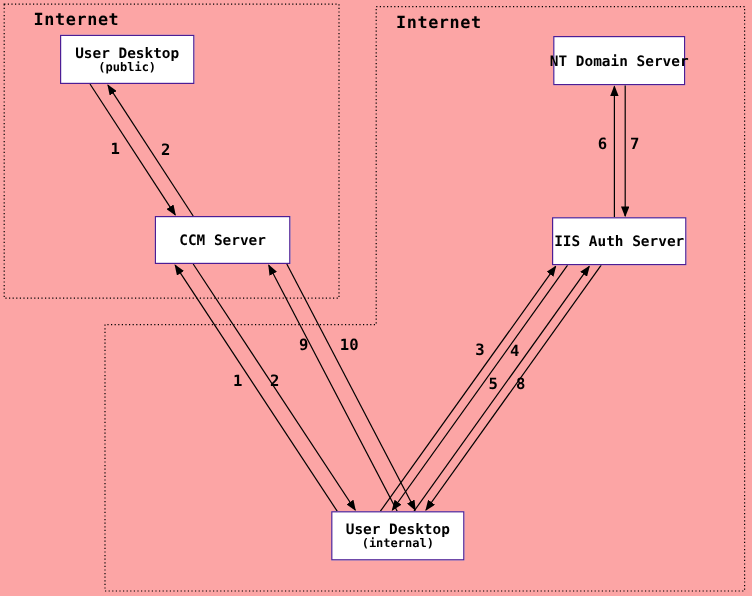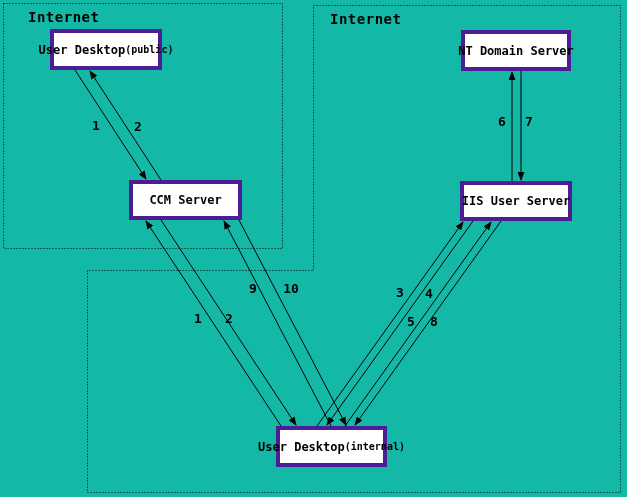--- a/index.html
+++ b/index.html
@@ -1,37 +1,38 @@
 <!DOCTYPE html>
 <html><head>
 <meta charset="utf-8">
 <style>
   html,body{margin:0;padding:0;background:#ffffff;}
   #canvas{
     position:relative;
     width:627px;height:497px;
-    background:#14b8a6;
+    background:#fca5a5;
     font-family:"DejaVu Sans Mono","Liberation Mono",monospace;
     overflow:hidden;
     text-decoration:underline;
   }
   #wires{position:absolute;left:0;top:0;width:627px;height:497px;}
   .zone-label{
     position:absolute;
     font:bold 14px "DejaVu Sans Mono","Liberation Mono",monospace;
     letter-spacing:0.5px;
     color:#000;
     white-space:nowrap;
   }
   .node{
     position:absolute;
     box-sizing:border-box;
-    border:4px solid #4c1d95;
+    border:1px solid #4c1d95;
     background:#ffffff;
     display:flex;
+    flex-direction:column;
     align-items:center;
     justify-content:center;
     text-align:center;
     line-height:1.15;
   }
   .node-title{
     font:bold 12px "DejaVu Sans Mono","Liberation Mono",monospace;
     color:#000;
     white-space:nowrap;
   }
@@ -92,21 +93,21 @@
 
   <div class="node" style="left:461px;top:30px;width:110px;height:41px;">
     <div class="node-title">NT Domain Server</div>
   </div>
 
   <div class="node" style="left:129px;top:180px;width:113px;height:40px;">
     <div class="node-title">CCM Server</div>
   </div>
 
   <div class="node" style="left:460px;top:181px;width:112px;height:40px;">
-    <div class="node-title">IIS User Server</div>
+    <div class="node-title">IIS Auth Server</div>
   </div>
 
   <div class="node" style="left:276px;top:426px;width:111px;height:41px;">
     <div class="node-title">User Desktop</div>
     <div class="node-subtitle">(internal)</div>
   </div>
 
   <span class="edge-label" style="left:96px;top:125px;">1</span>
   <span class="edge-label" style="left:138px;top:126px;">2</span>
   <span class="edge-label" style="left:198px;top:318px;">1</span>

